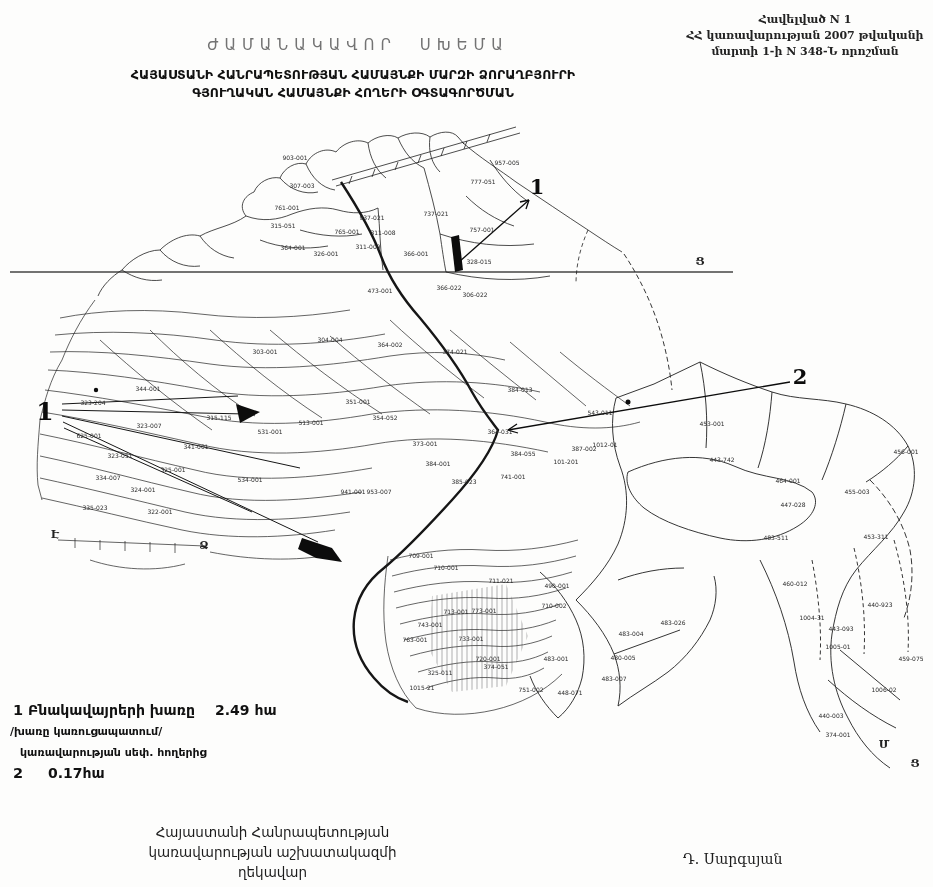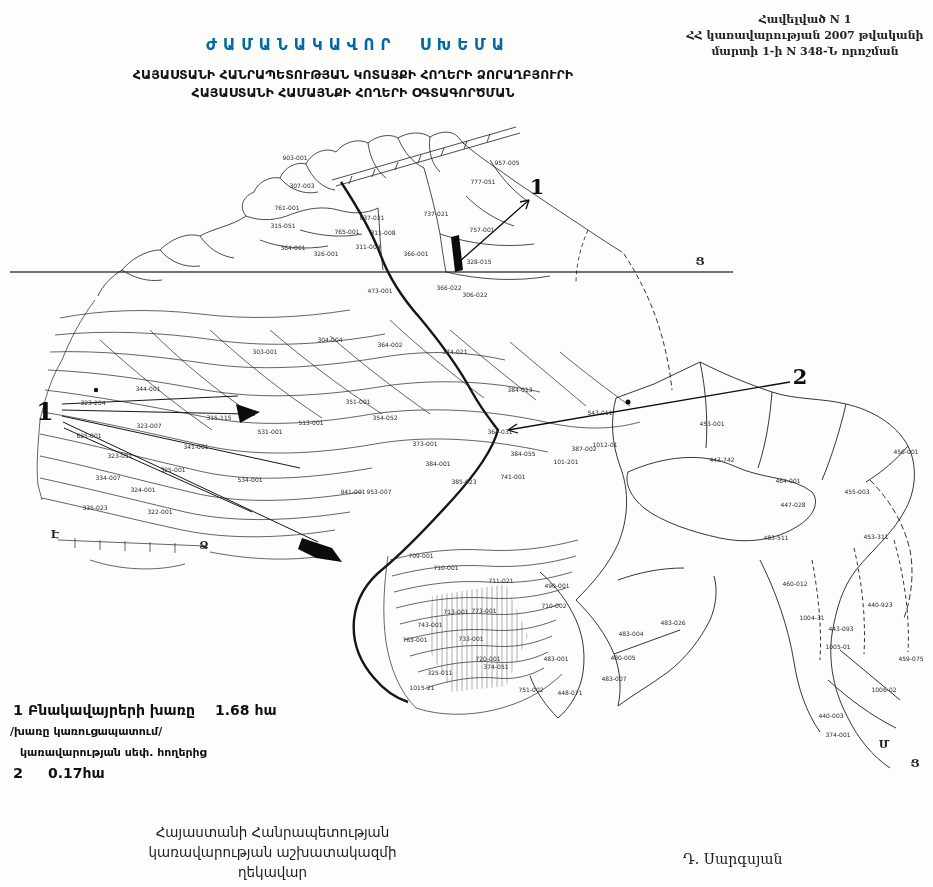--- a/index.html
+++ b/index.html
@@ -7,21 +7,21 @@
     width:933px;height:887px;position:relative;background:#fdfdfc;
     font-family:"DejaVu Sans","Liberation Sans",sans-serif;color:#151515;
     overflow:hidden;
   }
   .abs{position:absolute;}
   
   .appendix{left:650px;top:12px;width:310px;text-align:center;
     font-family:"DejaVu Serif","Liberation Serif",serif;
     font-weight:bold;font-size:11px;line-height:16px;color:#222;}
   .doc-title{left:0;top:36px;width:716px;text-align:center;
-    font-weight:bold;font-size:15px;letter-spacing:6px;word-spacing:12px;color:#0369a1;}
+    font-weight:normal;font-size:15px;letter-spacing:6px;word-spacing:12px;color:#737373;}
   .doc-subtitle{left:0;top:66px;width:706px;text-align:center;
     font-weight:bold;font-size:12.5px;line-height:18px;color:#111;}
   
   #map-layer{left:0;top:0;width:933px;height:887px;}
   .map-label{position:absolute;font-size:6px;line-height:6px;color:#2a2a2a;
     transform:translate(-50%,-50%);white-space:nowrap;letter-spacing:0;}
   .edge-letter{position:absolute;font-family:"DejaVu Serif","Liberation Serif",serif;
     font-size:11px;font-weight:bold;color:#222;transform:translate(-50%,-50%);}
   .big-digit{position:absolute;font-family:"DejaVu Serif","Liberation Serif",serif;
     font-weight:bold;color:#0c0c0c;transform:translate(-50%,-50%);}
@@ -48,22 +48,22 @@
 
 <div class="abs appendix">
   <div>Հավելված N 1</div>
   <div>ՀՀ կառավարության 2007 թվականի</div>
   <div>մարտի 1-ի N 348-Ն որոշման</div>
 </div>
 
 <div class="abs doc-title">ԺԱՄԱՆԱԿԱՎՈՐ ՍԽԵՄԱ</div>
 
 <div class="abs doc-subtitle">
-  <div>ՀԱՅԱՍՏԱՆԻ ՀԱՆՐԱՊԵՏՈՒԹՅԱՆ ԿՈՏԱՅՔԻ ՀՈՂԵՐԻ ՁՈՐԱՂԲՅՈՒՐԻ</div>
-  <div>ՀԱՅԱՍՏԱՆԻ ՀԱՄԱՅՆՔԻ ՀՈՂԵՐԻ ՕԳՏԱԳՈՐԾՄԱՆ</div>
+  <div>ՀԱՅԱՍՏԱՆԻ ՀԱՆՐԱՊԵՏՈՒԹՅԱՆ ՀԱՄԱՅՆՔԻ ՄԱՐԶԻ ՁՈՐԱՂԲՅՈՒՐԻ</div>
+  <div>ԳՅՈՒՂԱԿԱՆ ՀԱՄԱՅՆՔԻ ՀՈՂԵՐԻ ՕԳՏԱԳՈՐԾՄԱՆ</div>
 </div>
 
 <div class="abs" id="map-layer">
 
   <svg width="933" height="887" viewBox="0 0 933 887">
     <defs>
       <pattern id="hatchV" width="5" height="6" patternUnits="userSpaceOnUse">
         <path d="M2,0 V6" stroke="#333" stroke-width="0.7"></path>
       </pattern>
     </defs>
@@ -270,21 +270,21 @@
 
   <span class="big-digit" id="digit-1-top">1</span>
   <span class="big-digit" id="digit-1-left">1</span>
   <span class="big-digit" id="digit-2-right">2</span>
 </div>
 
 <div class="abs legend">
   <div class="legend-row">
     <span class="marker">1</span>
     <span class="ltext">Բնակավայրերի խառը</span>
-    <span class="lvalue">1.68 հա</span>
+    <span class="lvalue">2.49 հա</span>
   </div>
   <div class="legend-row sub">
     <span class="ltext">/խառը կառուցապատում/</span>
   </div>
   <div class="legend-row sub sub2">
     <span class="ltext">կառավարության սեփ. հողերից</span>
   </div>
   <div class="legend-row">
     <span class="marker">2</span>
     <span class="lvalue">0.17հա</span>

